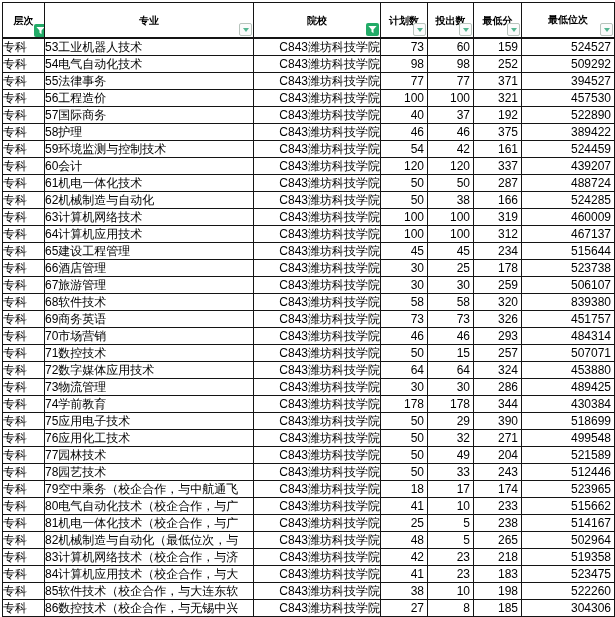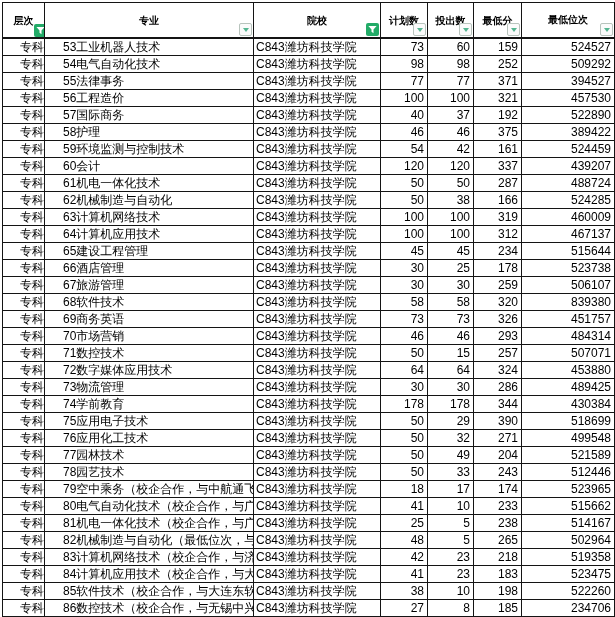--- a/index.html
+++ b/index.html
@@ -54,23 +54,23 @@
     border-left:3.5px solid transparent;
     border-right:3.5px solid transparent;
     border-top:4.5px solid #55b691;
   }
   tbody td{
     height:16px;
     font-size:12px;
     line-height:16px;
     vertical-align:middle;
   }
-  td.ctr{text-align:right;}
-  td.maj{text-align:left;padding-left:18px;}
-  td.col{text-align:left;padding-left:2px;}
+  td.ctr{text-align:left;}
+  td.maj{text-align:left;padding-left:0;}
+  td.col{text-align:right;padding-left:2px;}
   td.num{text-align:right;padding-right:3px;}
 </style>
 </head>
 <body>
 
 <div class="sheet">
   <table>
     <colgroup>
       <col class="c0">
         <col class="c1">
@@ -430,17 +430,17 @@
           <td class="num">198</td>
           <td class="num">522260</td>
         </tr>
         <tr>
           <td class="ctr">专科</td>
           <td class="maj">86数控技术（校企合作，与无锡中兴</td>
           <td class="col">C843潍坊科技学院</td>
           <td class="num">27</td>
           <td class="num">8</td>
           <td class="num">185</td>
-          <td class="num">234706</td>
+          <td class="num">304306</td>
         </tr>
       </tbody>
   </table>
 </div>
 
 </body></html>

